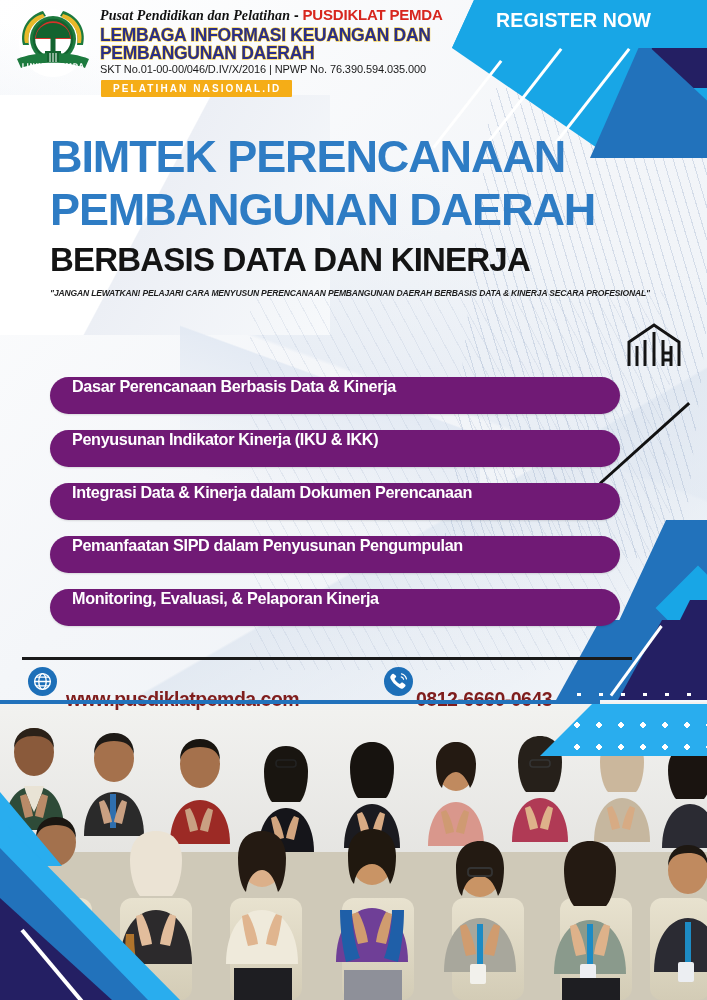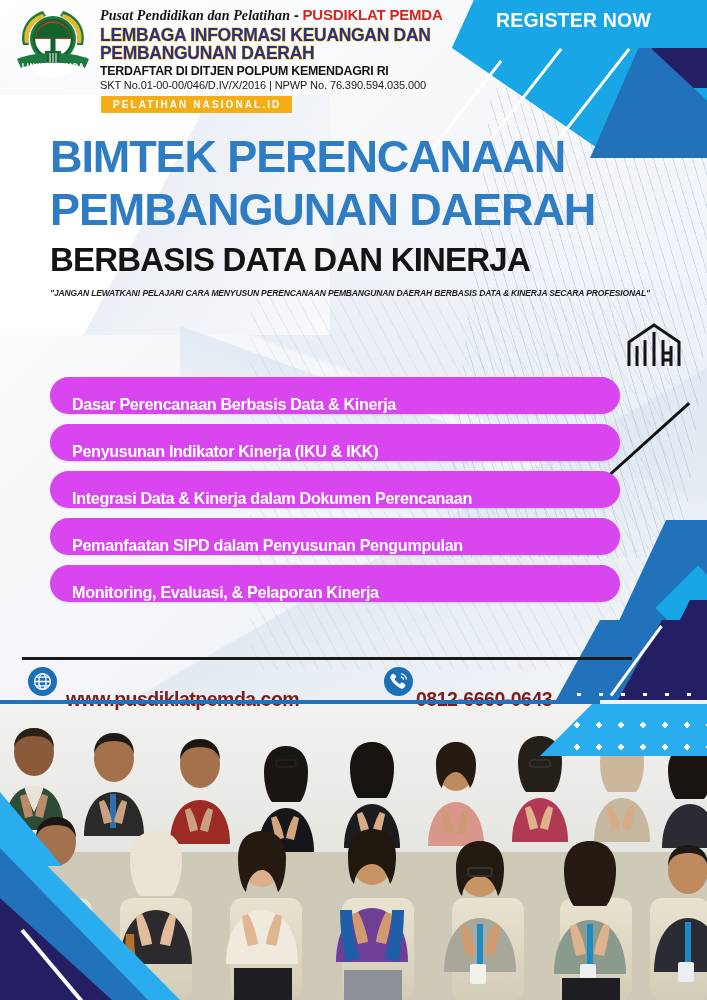--- a/index.html
+++ b/index.html
@@ -127,22 +127,22 @@
     transform:scaleX(.99); transform-origin:left;
   }
 
   
   .outline-title {
     position:absolute; left:55px; top:338px; z-index:8;
     font-size:28px; font-weight:bold; color:#2E7CC4; letter-spacing:-.4px;
   }
   .pills { position:absolute; left:50px; top:377px; width:570px; z-index:8; }
   .pill {
-    height:37px; border-radius:19px; background:#d946ef;
-    display:flex; align-items:flex-end; margin-bottom:10px;
+    height:37px; border-radius:19px; background:#701a75;
+    display:flex; align-items:flex-start; margin-bottom:16px;
     box-shadow:0 1px 2px rgba(0,0,0,.12);
   }
   .pill span {
     color:#ffffff; font-size:16.2px; font-weight:bold;
     padding-left:22px; letter-spacing:-.35px; white-space:nowrap;
   }
 
   .bldg-icon { position:absolute; left:626px; top:322px; z-index:8; }
 
   
@@ -301,21 +301,20 @@
           </g>
       </svg>
     </div>
 
     <div class="hd-text">
       <div class="hd-l1">
         <span class="script">Pusat Pendidikan dan Pelatihan</span><span class="dash"> - </span><span class="red">PUSDIKLAT PEMDA</span>
       </div>
       <div class="hd-l2">LEMBAGA INFORMASI KEUANGAN DAN</div>
       <div class="hd-l3">PEMBANGUNAN DAERAH</div>
-      <div class="hd-l4">TERDAFTAR DI DITJEN POLPUM KEMENDAGRI RI</div>
       <div class="hd-l5">SKT No.01-00-00/046/D.IV/X/2016 | NPWP No. 76.390.594.035.000</div>
       <div class="hd-badge">PELATIHAN NASIONAL.ID</div>
     </div>
   </div>
 
   <div class="titles">
     <div class="t1">BIMTEK PERENCANAAN</div>
     <div class="t2">PEMBANGUNAN DAERAH</div>
     <div class="t3">BERBASIS DATA DAN KINERJA</div>
     <div class="tagline">"JANGAN LEWATKAN! PELAJARI CARA MENYUSUN PERENCANAAN PEMBANGUNAN DAERAH BERBASIS DATA &amp; KINERJA SECARA PROFESIONAL"</div>

